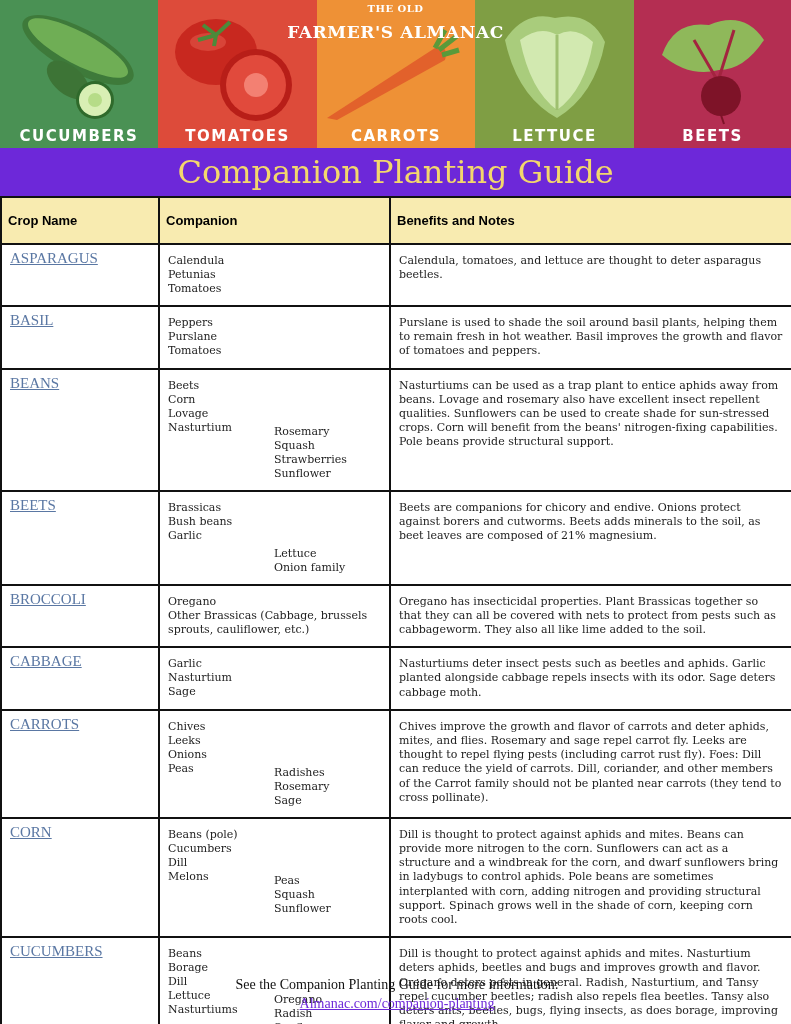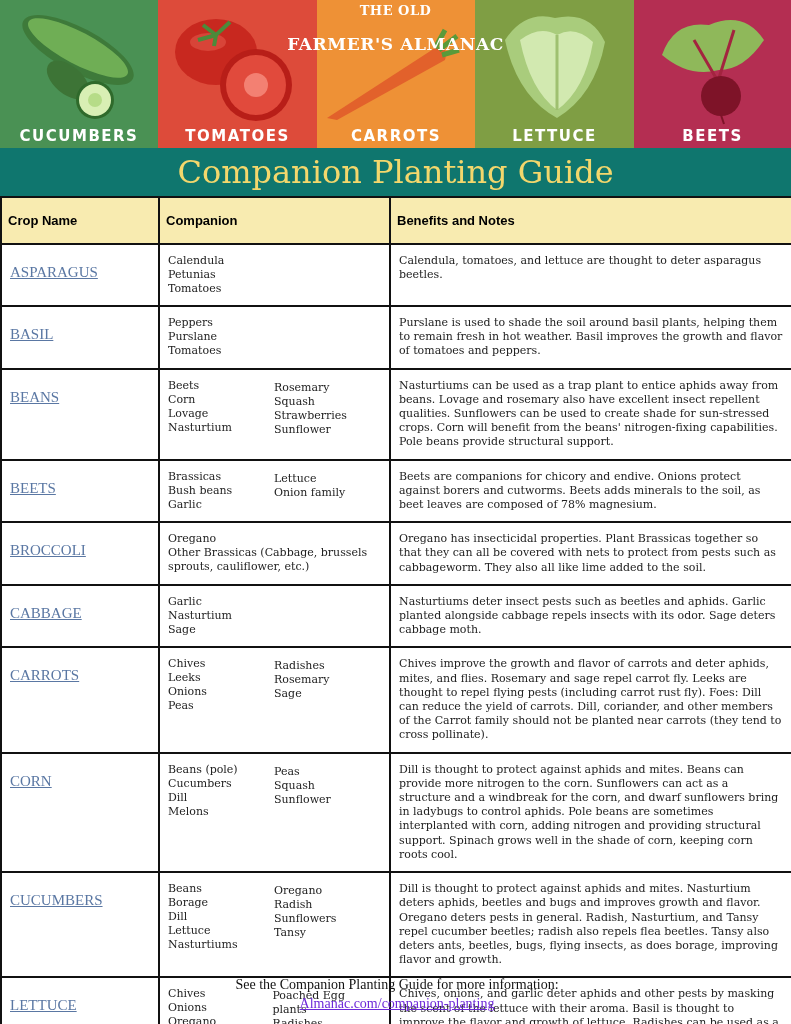--- a/index.html
+++ b/index.html
@@ -1,34 +1,34 @@
 <!DOCTYPE html>
 <html><head>
 <meta charset="utf-8">
 <style>
   * { box-sizing: border-box; margin: 0; padding: 0; }
   body { width: 791px; height: 1024px; background: #fff; font-family: "DejaVu Serif", serif; overflow: hidden; position: relative; }
   .banner { position: absolute; top: 0; left: 0; width: 791px; height: 148px; display: flex; }
   .panel { position: relative; height: 148px; overflow: hidden; }
   .panel .label { position: absolute; bottom: 3px; left: 0; right: 0; text-align: center; color: #fff; font-family: "DejaVu Sans", sans-serif; font-weight: bold; font-size: 15px; letter-spacing: 1.5px; }
   .masthead { position: absolute; top: 3px; left: 0; width: 791px; text-align: center; color: #fff; font-family: "DejaVu Serif", serif; font-weight: bold; z-index: 5; }
-  .masthead .small { font-size: 13px; letter-spacing: 0.5px; display:block; margin-left: 0px; }
-  .masthead .big { font-size: 17px; letter-spacing: 0.6px; display:block; margin-top: 16px; text-align: center; }
-  .titlebar { position: absolute; top: 148px; left: 0; width: 791px; height: 48px; background: #0f766e; color: #f3d76c; text-align: center; font-family: "DejaVu Serif", serif; font-size: 32px; line-height: 48px; }
+  .masthead .small { font-size: 10px; letter-spacing: 0.5px; display:block; margin-left: 0px; }
+  .masthead .big { font-size: 17px; letter-spacing: 0.6px; display:block; margin-top: 8px; text-align: center; }
+  .titlebar { position: absolute; top: 148px; left: 0; width: 791px; height: 48px; background: #6d28d9; color: #f3d76c; text-align: center; font-family: "DejaVu Serif", serif; font-size: 32px; line-height: 48px; }
   table { position: absolute; top: 196px; left: 0; width: 791px; border-collapse: collapse; table-layout: fixed; }
   th, td { border: 2px solid #111; vertical-align: top; }
   th { background: #f8ebb0; font-family: "Liberation Sans", sans-serif; font-weight: bold; font-size: 13px; text-align: left; padding: 15px 6px; height: 31px; margin-top: 45px; }
   td { font-family: "DejaVu Serif", serif; font-size: 11px; line-height: 14px; color: #222; }
-  td.crop { padding: 20px 8px; }
+  td.crop { padding: 6px 8px; }
   td.crop a { color: #5a77a3; text-decoration: underline; font-family: "Liberation Serif", serif; font-size: 15px; }
   td.comp { padding: 9px 8px; }
   td.notes { padding: 9px 8px; font-size: 11px; line-height: 14.2px; }
   .cols { display: flex; }
   .cols .c1 { width: 106px; }
-  .cols .c2 { padding-top: 2px; }
+  .cols .c2 { padding-top: 2px; margin-top: 44px; }
   .footer { position: absolute; top: 975px; left: 0; width: 762px; text-align: center; font-family: "Liberation Serif", serif; font-size: 14px; line-height: 19px; color: #111; padding-left: 32px; }
   .footer a { color: #6d28d9; text-decoration: underline; }
 </style>
 </head>
 <body>
 
 <div class="banner">
   <div class="panel" id="p0" style="width:158px;background:#4a9154;">
     <svg width="158" height="125" viewBox="0 0 158 125">
       <ellipse cx="78" cy="50" rx="62" ry="22" transform="rotate(28 78 50)" fill="#3e7a3a"></ellipse>
@@ -135,21 +135,21 @@
         <td class="crop"><a>BEETS</a></td>
         <td class="comp">
           <div class="cols">
             <div class="c1" style="white-space:pre-line">Brassicas
 Bush beans
 Garlic</div>
             <div class="c2" style="white-space:pre-line">Lettuce
 Onion family</div>
           </div>
         </td>
-        <td class="notes">Beets are companions for chicory and endive. Onions protect against borers and cutworms. Beets adds minerals to the soil, as beet leaves are composed of 78% magnesium.</td>
+        <td class="notes">Beets are companions for chicory and endive. Onions protect against borers and cutworms. Beets adds minerals to the soil, as beet leaves are composed of 21% magnesium.</td>
       </tr>
       <tr style="height: 58px;">
         <td class="crop"><a>BROCCOLI</a></td>
         <td class="comp">
           <div style="white-space:pre-line">Oregano
 Other Brassicas (Cabbage, brussels sprouts, cauliflower, etc.)</div>
         </td>
         <td class="notes">Oregano has insecticidal properties. Plant Brassicas together so that they can all be covered with nets to protect from pests such as cabbageworm. They also all like lime added to the soil.</td>
       </tr>
       <tr style="height: 57px;">

